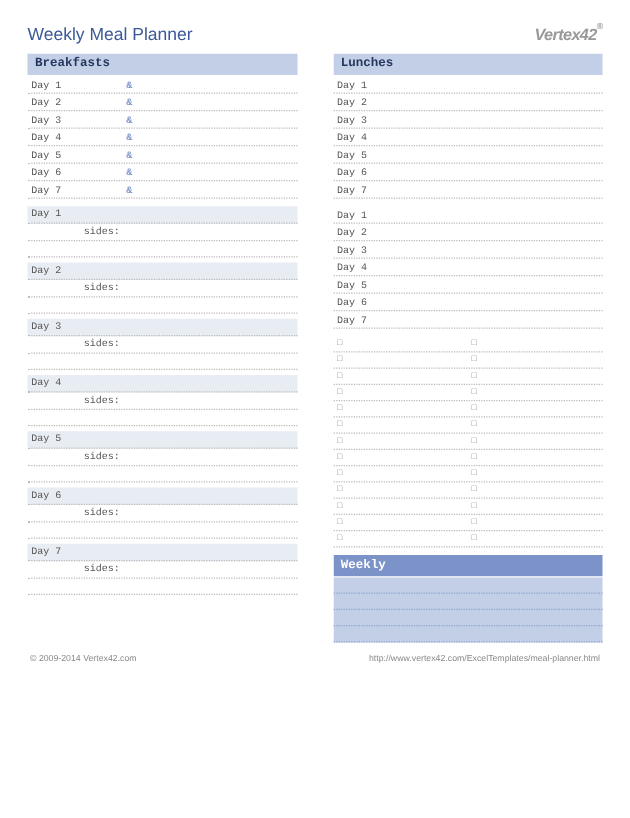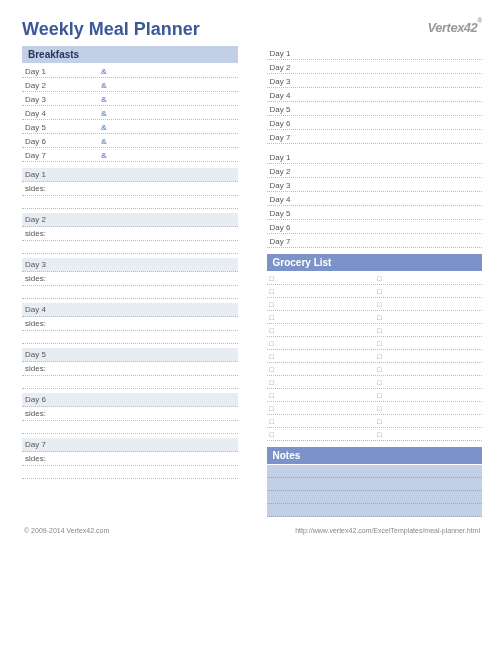--- a/index.html
+++ b/index.html
@@ -6,24 +6,24 @@
 body {
   font-family: Arial, Helvetica, sans-serif;
   background: #fff;
   width: 504px;
   height: 654px;
   padding: 20px 22px 12px 22px;
   color: #333;
   font-size: 9px;
 }
 .header { display: flex; justify-content: space-between; align-items: flex-start; margin-bottom: 8px; }
-.title { color: #3b5998; font-size: 18px; font-weight: bold; line-height: 1; }
+.title { color: #3b5998; font-size: 14px; font-weight: normal; line-height: 1; }
 .logo { color: #999; font-size: 13px; font-style: italic; font-weight: bold; letter-spacing: -0.5px; }
 .logo sup { font-size: 7px; font-style: normal; position: relative; top: -4px; }
-.columns { display: flex; gap: 29px; }
+.columns { display: flex; gap: 29px; font-family: Liberation Mono, monospace; }
 .col { flex: 1; min-width: 0; }
 .section-header {
   background: #7b93c8;
   color: #fff;
   font-weight: bold;
   font-size: 10px;
   padding: 3px 6px;
   margin-bottom: 1px;
 }
 .section-header.light { background: #c2cfe6; color: #25375f; }
@@ -52,21 +52,21 @@
   min-height: 13px;
 }
 .dinner-sides {
   display: flex;
   border-bottom: 1px dotted #bbb;
   padding: 2px 3px;
   font-size: 8px;
   color: #555;
   min-height: 13px;
 }
-.dinner-sides .label { width: 36px; flex-shrink: 0; }
+.dinner-sides .label { width: 36px; flex-shrink: 0; margin-left: 42px; }
 .grocery-row {
   display: flex;
   border-bottom: 1px dotted #bbb;
   min-height: 13px;
   font-size: 8px;
   color: #666;
 }
 .grocery-cell {
   flex: 1;
   padding: 2px 3px;
@@ -189,20 +189,21 @@
         <div class="dinner-day">Day 7</div>
         <div class="dinner-sides">
             <span class="label">sides:</span>
           </div>
         <div class="row-empty"></div>
       </div>
     </div>
   </div>
 
   <div class="col">
+    <div class="section-header light">Lunches</div>
     <div>
       <div class="row">
           <span class="label">Day 1</span>
         </div>
       <div class="row">
           <span class="label">Day 2</span>
         </div>
       <div class="row">
           <span class="label">Day 3</span>
         </div>
@@ -237,21 +238,20 @@
           <span class="label">Day 5</span>
         </div>
       <div class="row">
           <span class="label">Day 6</span>
         </div>
       <div class="row">
           <span class="label">Day 7</span>
         </div>
     </div>
     <div class="gap"></div>
-    <div class="section-header">Grocery List</div>
     <div>
       <div class="grocery-row">
           <div class="grocery-cell"></div>
           <div class="grocery-cell"></div>
         </div>
       <div class="grocery-row">
           <div class="grocery-cell"></div>
           <div class="grocery-cell"></div>
         </div>
       <div class="grocery-row">
@@ -293,21 +293,21 @@
       <div class="grocery-row">
           <div class="grocery-cell"></div>
           <div class="grocery-cell"></div>
         </div>
       <div class="grocery-row">
           <div class="grocery-cell"></div>
           <div class="grocery-cell"></div>
         </div>
     </div>
     <div class="gap"></div>
-    <div class="section-header">Notes</div>
+    <div class="section-header">Weekly</div>
     <div class="notes-body">
       <div class="notes-line"></div>
       <div class="notes-line"></div>
       <div class="notes-line"></div>
       <div class="notes-line"></div>
     </div>
   </div>
 </div>
 
 <div class="footer">

